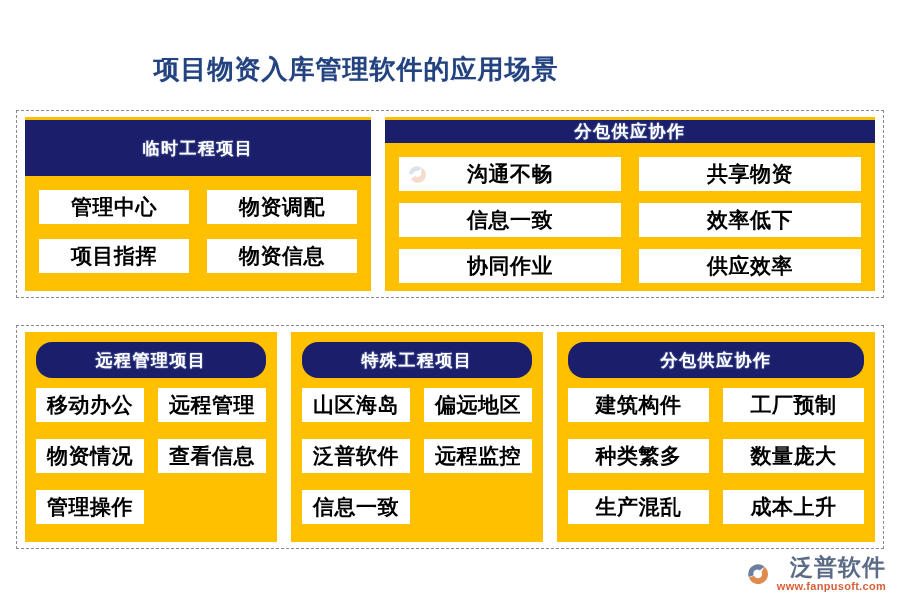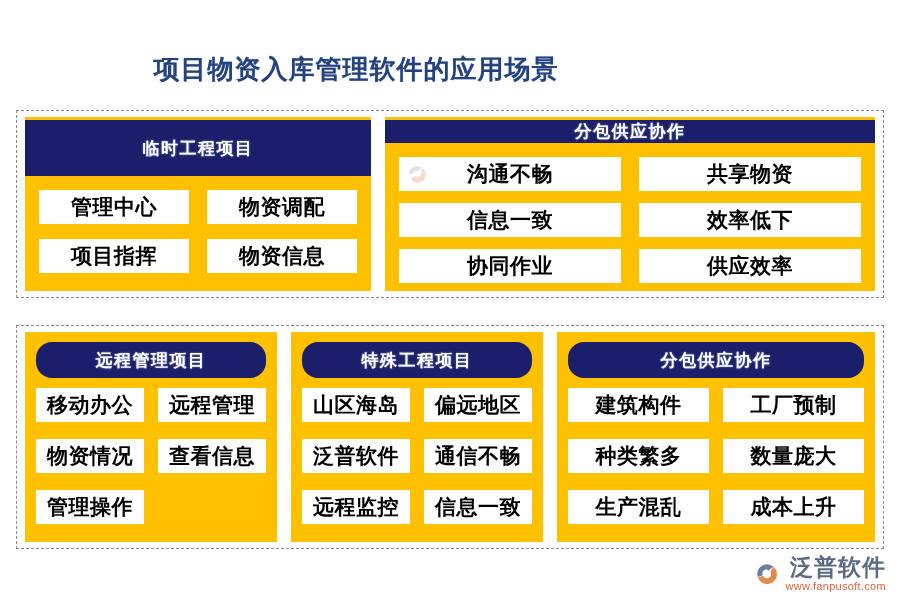--- a/index.html
+++ b/index.html
@@ -169,21 +169,21 @@
   }
   .logo-name {
     font-size: 23px;
     font-weight: bold;
     color: #5b6b86;
     letter-spacing: 1px;
     white-space: nowrap;
   }
   .logo-url {
     font-size: 11px;
-    font-weight: normal;
+    font-weight: bold;
     color: #d8603a;
     letter-spacing: 0.3px;
     margin-top: 2px;
     white-space: nowrap;
   }
 </style>
 </head>
 <body>
 
 <div class="page-title">项目物资入库管理软件的应用场景</div>
@@ -232,21 +232,20 @@
       <div class="cell">管理操作</div>
     </div>
   </div>
 
   <div class="panel bottom panel-w-4">
     <div class="panel-header">特殊工程项目</div>
     <div class="cells cols-2">
       <div class="cell">山区海岛</div>
       <div class="cell">偏远地区</div>
       <div class="cell">泛普软件</div>
-      <div class="cell">通信不畅</div>
       <div class="cell">远程监控</div>
       <div class="cell">信息一致</div>
     </div>
   </div>
 
   <div class="panel bottom panel-w-5">
     <div class="panel-header">分包供应协作</div>
     <div class="cells cols-2">
       <div class="cell">建筑构件</div>
       <div class="cell">工厂预制</div>

